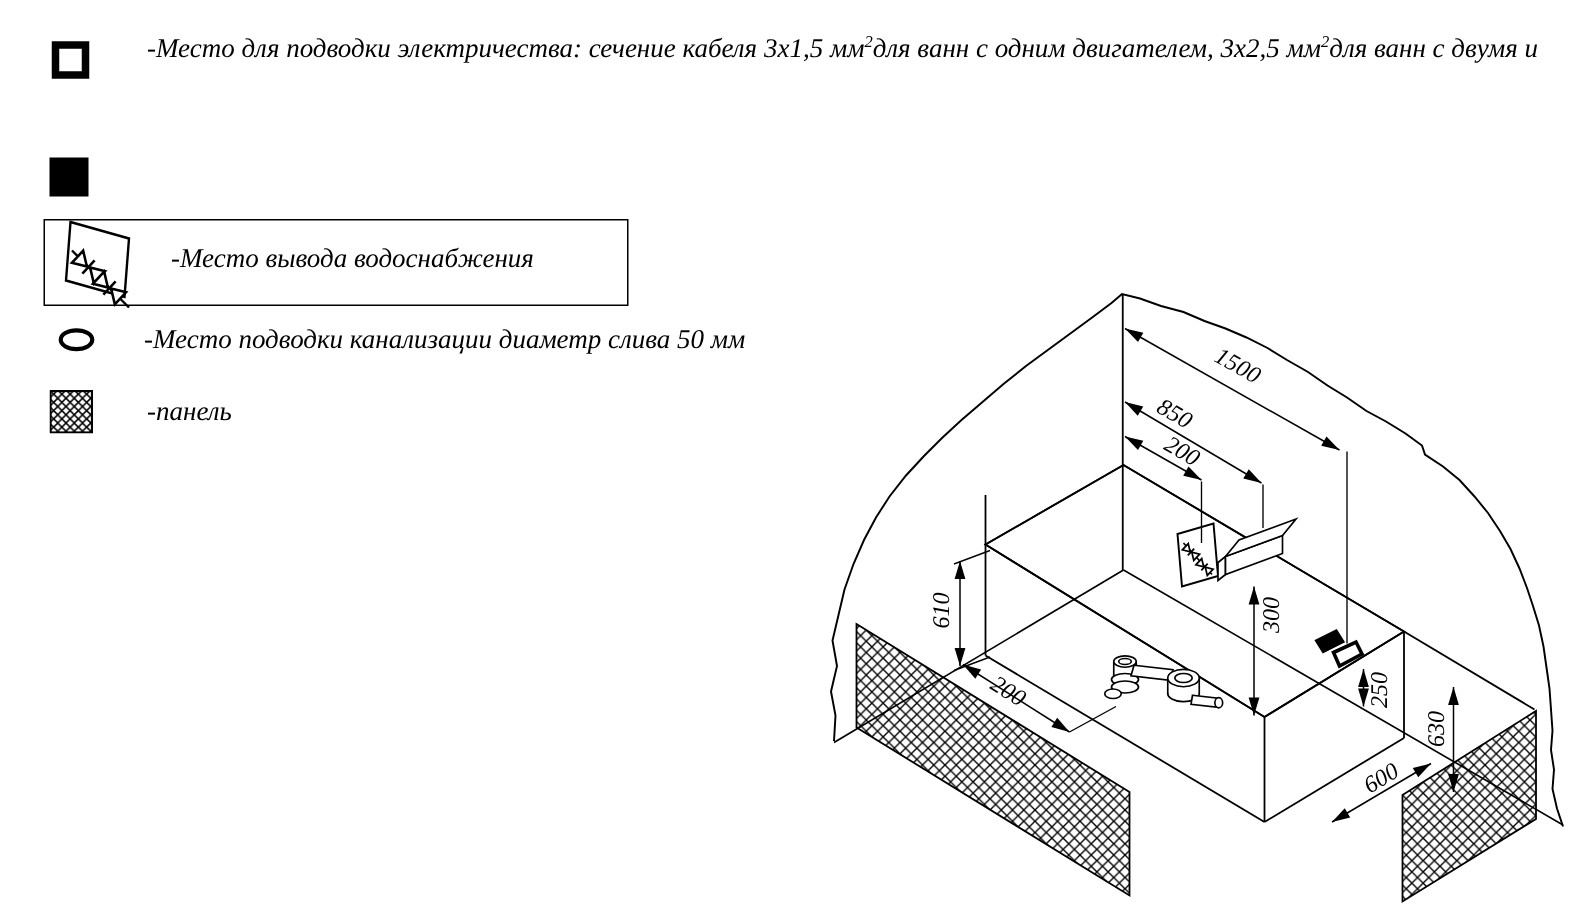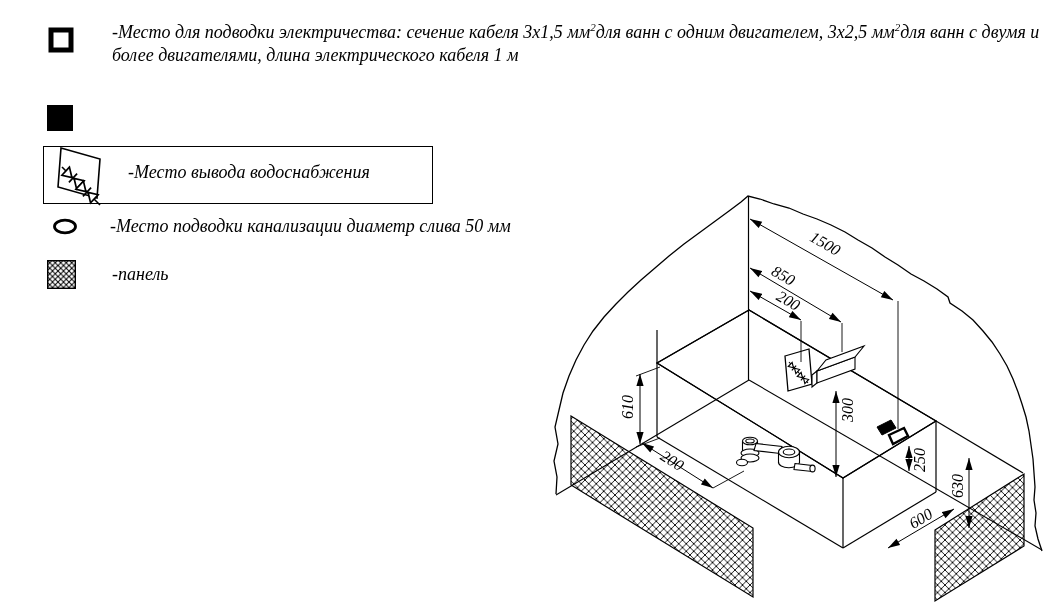--- a/index.html
+++ b/index.html
@@ -7,28 +7,27 @@
        font-family:"Liberation Serif",serif;color:#000;}
   .abs{position:absolute;}
   .lg-text{font-style:italic;font-size:18px;line-height:23px;white-space:nowrap;}
   .lg-text sup{font-size:11px;line-height:0;}
   .legend-box{border:1.4px solid #000;}
   svg text{font-family:"Liberation Serif",serif;font-style:italic;font-size:16px;fill:#000;}
 </style>
 </head>
 <body>
 
-<div class="abs" style="left:16px;top:0;width:967px;height:300px;">
+<div class="abs" style="left:2px;top:0;width:967px;height:300px;">
 
   <svg class="abs" style="left:32px;top:27px;" width="26" height="26" viewBox="0 0 26 26">
     <rect x="3" y="3" width="20" height="20" fill="#fff" stroke="#000" stroke-width="5"></rect>
   </svg>
   <div class="abs lg-text" style="left:96px;top:21px;">
     <span>-Место для подводки электричества: сечение кабеля 3х1,5 мм</span><sup>2</sup><span>для ванн с одним двигателем, 3х2,5 мм</span><sup>2</sup><span>для ванн с двумя и</span><br>
-    <span>более двигателями, длина электрического кабеля 1 м</span>
   </div>
 
   <svg class="abs" style="left:30px;top:104px;" width="28" height="28" viewBox="0 0 28 28">
     <rect x="1" y="1" width="26" height="26" fill="#000"></rect>
   </svg>
 
   <div class="abs legend-box" style="left:27px;top:146px;width:388px;height:56px;"></div>
   <svg class="abs" style="left:38px;top:145px;" width="54" height="62" viewBox="0 0 54 62">
     <polygon points="7,3 46,14 43,53 4,42" fill="#fff" stroke="#000" stroke-width="1.6"></polygon>
     <line x1="8" y1="22" x2="46" y2="60" stroke="#000" stroke-width="1.6"></line>

